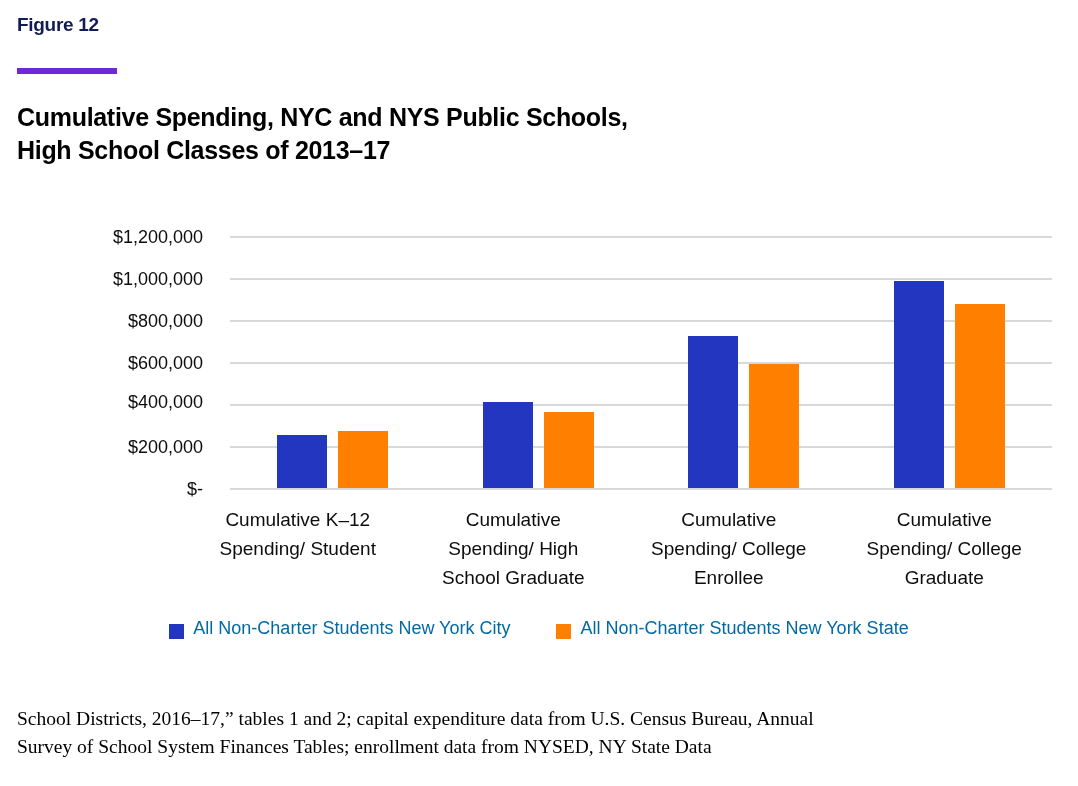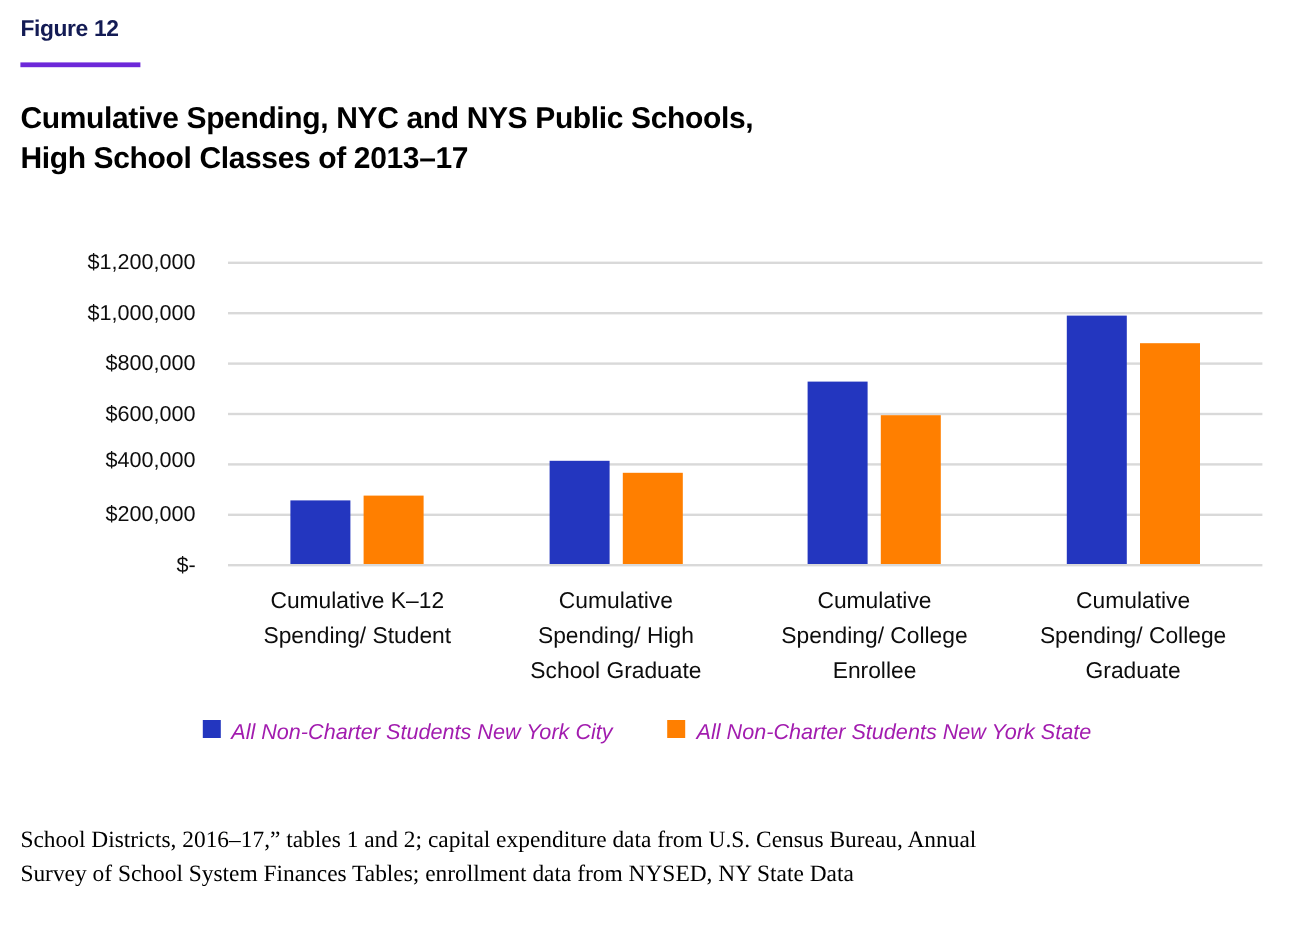--- a/index.html
+++ b/index.html
@@ -9,41 +9,42 @@
     width:1078px; height:786px;
     margin:0 auto;
     background:#ffffff;
     font-family:"Liberation Sans", sans-serif;
     color:#000;
     overflow:hidden;
   }
   .figure-label {
     display:inline-block;
     margin:14px 0 0 17px;
-    padding:0 18px 16px 0;
+    padding:0 18px 32px 0;
     font-size:19px;
     font-weight:bold;
     letter-spacing:-0.3px;
     color:#131B54;
-    border-bottom:4px solid #6d28d9;
+    border-bottom:6px solid #6d28d9;
   }
   .chart-title {
     margin:27px 17px 0 17px;
     font-size:25px;
     line-height:33px;
     font-weight:bold;
     letter-spacing:-0.3px;
     color:#000000;
   }
   
   .chart-row {
     position:relative;
     margin-top:70px;
     height:252px;
     display:flex;
+    padding-left:40px;
   }
   .y-axis {
     position:relative;
     width:190px;
     height:252px;
   }
   .ytick {
     position:absolute;
     right:27px;
     transform:translateY(-50%);
@@ -94,25 +95,24 @@
   }
   
   .legend {
     margin-top:26px;
     display:flex;
     justify-content:center;
     gap:46px;
   }
   .legend-item {
     display:flex;
-    align-items:flex-start;
+    align-items:flex-end;
     gap:9px;
     font-size:18px;
-    color:#a21caf;
-    font-style:italic;
+    color:#0369a1;
   }
   .swatch { width:15px; height:15px; display:inline-block; }
   
   .source {
     margin:66px 17px 0 17px;
     font-family:"Liberation Serif", serif;
     font-size:19.5px;
     line-height:28px;
     color:#000;
   }

